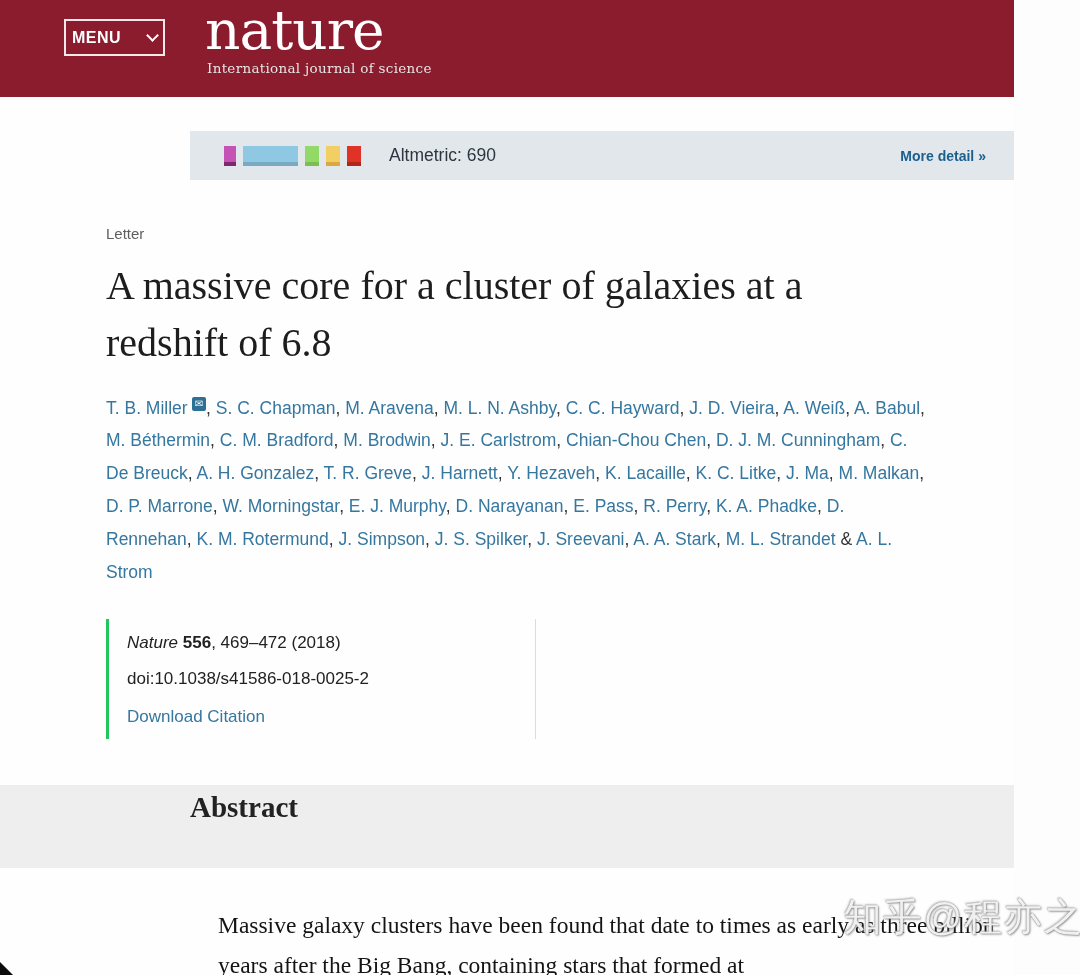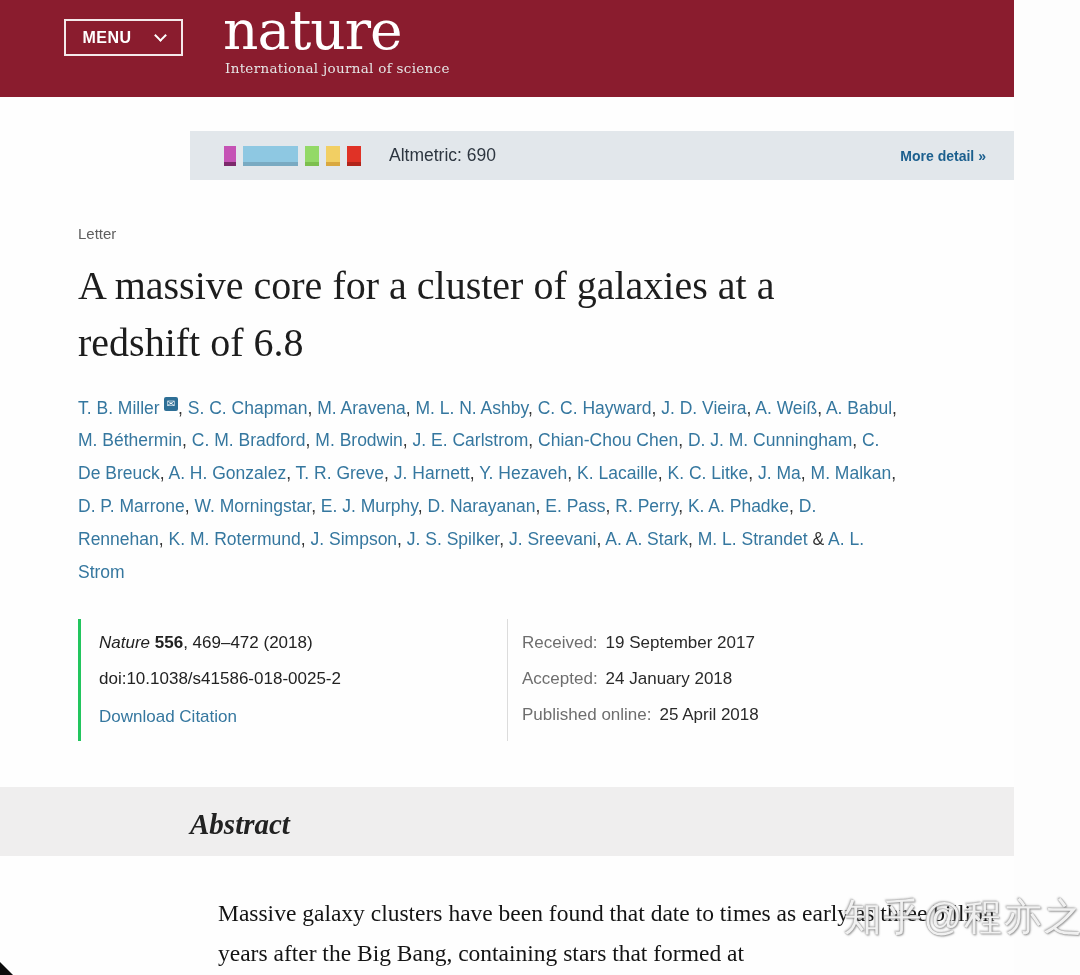--- a/index.html
+++ b/index.html
@@ -13,43 +13,43 @@
   html,body{margin:0;padding:0;}
   body{
     width:1080px;height:975px;overflow:hidden;position:relative;
     background:#fdfdfd;font-family:"Liberation Sans",sans-serif;
   }
   .page{width:1014px;background:#fefefe;}
 
   
   .masthead{height:97px;background:var(--brand);display:flex;align-items:flex-start;}
   .menu-btn{
-    margin:19px 0 0 64px;width:119px;height:37px;background:transparent;
-    border:2px solid #f4e8ea;color:#fff;display:flex;align-items:center;justify-content:center;
+    margin:19px 0 0 64px;width:101px;height:37px;background:transparent;
+    border:2px solid #f4e8ea;color:#fff;display:flex;align-items:center;justify-content:space-between;
     gap:24px;font-family:"Liberation Sans",sans-serif;font-weight:bold;font-size:16px;
     letter-spacing:.5px;cursor:pointer;
   }
   .chev{width:9px;height:9px;border-right:2.5px solid #fff;border-bottom:2.5px solid #fff;
     transform:rotate(45deg);margin-top:-5px;}
   .logo-wrap{margin:2px 0 0 40px;color:#fff;cursor:pointer;}
   .logo-text{font-family:"DejaVu Serif",serif;font-size:55px;line-height:1.05;letter-spacing:-1px;}
   .tagline{font-family:"DejaVu Serif",serif;font-size:13.5px;margin:0 0 0 2px;letter-spacing:.3px;color:#e5e5e5;}
 
   
   .altmetric{margin:34px 0 0 190px;width:824px;height:49px;background:var(--bar_bg);
     display:flex;align-items:center;padding-left:19px;}
   .alt-blocks{display:flex;align-items:center;margin-left:15px;gap:7px;}
   .alt-seg{height:20px;border-bottom:4px solid;}
   .alt-label{margin-left:28px;font-size:17.5px;color:#2d3640;}
   .alt-more{margin-left:auto;margin-right:28px;color:var(--more);font-weight:bold;
     font-size:14px;text-decoration:none;cursor:pointer;}
   .alt-chev{margin-left:4px;}
 
   
-  .content{margin-left:78px;width:824px;}
+  .content{margin-left:106px;width:824px;}
   .kicker{margin-top:45px;font-size:15px;color:#5f5f5f;}
   .title{margin:16px 0 0 0;font-family:"Liberation Serif",serif;font-weight:500;
     font-size:40px;line-height:1.42;color:#1d1d1d;max-width:835px;}
   .authors{margin:20px 0 0 0;font-size:17.5px;line-height:1.88;max-width:822px;color:#333;}
   .author-link{color:var(--link);text-decoration:none;cursor:pointer;}
   .sep{color:#333;}
   .email-badge{display:inline-block;background:#2e6f96;color:#fff;font-size:10px;line-height:1;
     padding:2px 3px;border-radius:2px;vertical-align:super;margin-left:4px;cursor:pointer;}
 
   
@@ -60,22 +60,22 @@
   .journal{font-style:italic;}
   .vol{font-weight:bold;}
   .download{display:inline-block;color:var(--link);font-size:17px;margin:2px 0 6px;
     text-decoration:none;cursor:pointer;}
   .dates-col{padding:4px 0 0 14px;}
   .date-line{font-size:17px;margin:10px 0 16px;}
   .date-label{color:#6e6e6e;margin-right:8px;}
   .date-value{color:#2a2a2a;}
 
   
-  .abstract-band{margin-top:46px;width:1014px;height:69px;background:var(--band_bg);
-    display:flex;align-items:center;font-style:italic;}
+  .abstract-band{margin-top:46px;width:1014px;height:83px;background:var(--band_bg);
+    display:flex;align-items:flex-start;}
   .abstract-heading{margin:6px 0 0 190px;font-family:"Liberation Serif",serif;
     font-size:29px;font-weight:bold;color:#222;}
   .abstract-text{margin:37px 0 0 218px;max-width:792px;font-family:"Liberation Serif",serif;
     font-size:23.5px;line-height:1.72;color:#141414;}
 
   
   .watermark{position:absolute;right:-4px;top:892px;font-size:38px;letter-spacing:2px;
     color:rgba(255,255,255,0.88);
     text-shadow:0 0 1px rgba(130,130,130,.9),1px 1px 2px rgba(110,110,110,.7),-1px -1px 2px rgba(150,150,150,.6);
     white-space:nowrap;}
@@ -114,25 +114,20 @@
     <div class="kicker">Letter</div>
     <h1 class="title">A massive core for a cluster of galaxies at a redshift of 6.8</h1>
     <p class="authors" id="authors"><a class="author-link">T. B. Miller</a><span class="email-badge">✉</span><span class="sep">, </span><a class="author-link">S. C. Chapman</a><span class="sep">, </span><a class="author-link">M. Aravena</a><span class="sep">, </span><a class="author-link">M. L. N. Ashby</a><span class="sep">, </span><a class="author-link">C. C. Hayward</a><span class="sep">, </span><a class="author-link">J. D. Vieira</a><span class="sep">, </span><a class="author-link">A. Weiß</a><span class="sep">, </span><a class="author-link">A. Babul</a><span class="sep">, </span><a class="author-link">M. Béthermin</a><span class="sep">, </span><a class="author-link">C. M. Bradford</a><span class="sep">, </span><a class="author-link">M. Brodwin</a><span class="sep">, </span><a class="author-link">J. E. Carlstrom</a><span class="sep">, </span><a class="author-link">Chian-Chou Chen</a><span class="sep">, </span><a class="author-link">D. J. M. Cunningham</a><span class="sep">, </span><a class="author-link">C. De Breuck</a><span class="sep">, </span><a class="author-link">A. H. Gonzalez</a><span class="sep">, </span><a class="author-link">T. R. Greve</a><span class="sep">, </span><a class="author-link">J. Harnett</a><span class="sep">, </span><a class="author-link">Y. Hezaveh</a><span class="sep">, </span><a class="author-link">K. Lacaille</a><span class="sep">, </span><a class="author-link">K. C. Litke</a><span class="sep">, </span><a class="author-link">J. Ma</a><span class="sep">, </span><a class="author-link">M. Malkan</a><span class="sep">, </span><a class="author-link">D. P. Marrone</a><span class="sep">, </span><a class="author-link">W. Morningstar</a><span class="sep">, </span><a class="author-link">E. J. Murphy</a><span class="sep">, </span><a class="author-link">D. Narayanan</a><span class="sep">, </span><a class="author-link">E. Pass</a><span class="sep">, </span><a class="author-link">R. Perry</a><span class="sep">, </span><a class="author-link">K. A. Phadke</a><span class="sep">, </span><a class="author-link">D. Rennehan</a><span class="sep">, </span><a class="author-link">K. M. Rotermund</a><span class="sep">, </span><a class="author-link">J. Simpson</a><span class="sep">, </span><a class="author-link">J. S. Spilker</a><span class="sep">, </span><a class="author-link">J. Sreevani</a><span class="sep">, </span><a class="author-link">A. A. Stark</a><span class="sep">, </span><a class="author-link">M. L. Strandet</a><span class="sep"> &amp; </span><a class="author-link">A. L. Strom</a></p>
 
     <section class="cite-row">
       <div class="cite-col">
         <div class="cite-line"><span class="journal">Nature</span> <span class="vol">556</span><span>, 469–472 (2018)</span></div>
         <div class="cite-line">doi:10.1038/s41586-018-0025-2</div>
         <a class="download">Download Citation</a>
       </div>
-      <div class="dates-col" id="dates">
-          <div class="date-line"><span class="date-label">Received:</span><span class="date-value">19 September 2017</span></div>
-          <div class="date-line"><span class="date-label">Accepted:</span><span class="date-value">24 January 2018</span></div>
-          <div class="date-line"><span class="date-label">Published online:</span><span class="date-value">25 April 2018</span></div>
-        </div>
     </section>
   </main>
 
   <section class="abstract-band">
     <h2 class="abstract-heading">Abstract</h2>
   </section>
   <p class="abstract-text">Massive galaxy clusters have been found that date to times as early as three billion years after the Big Bang, containing stars that formed at</p>
 
 </div>
 

